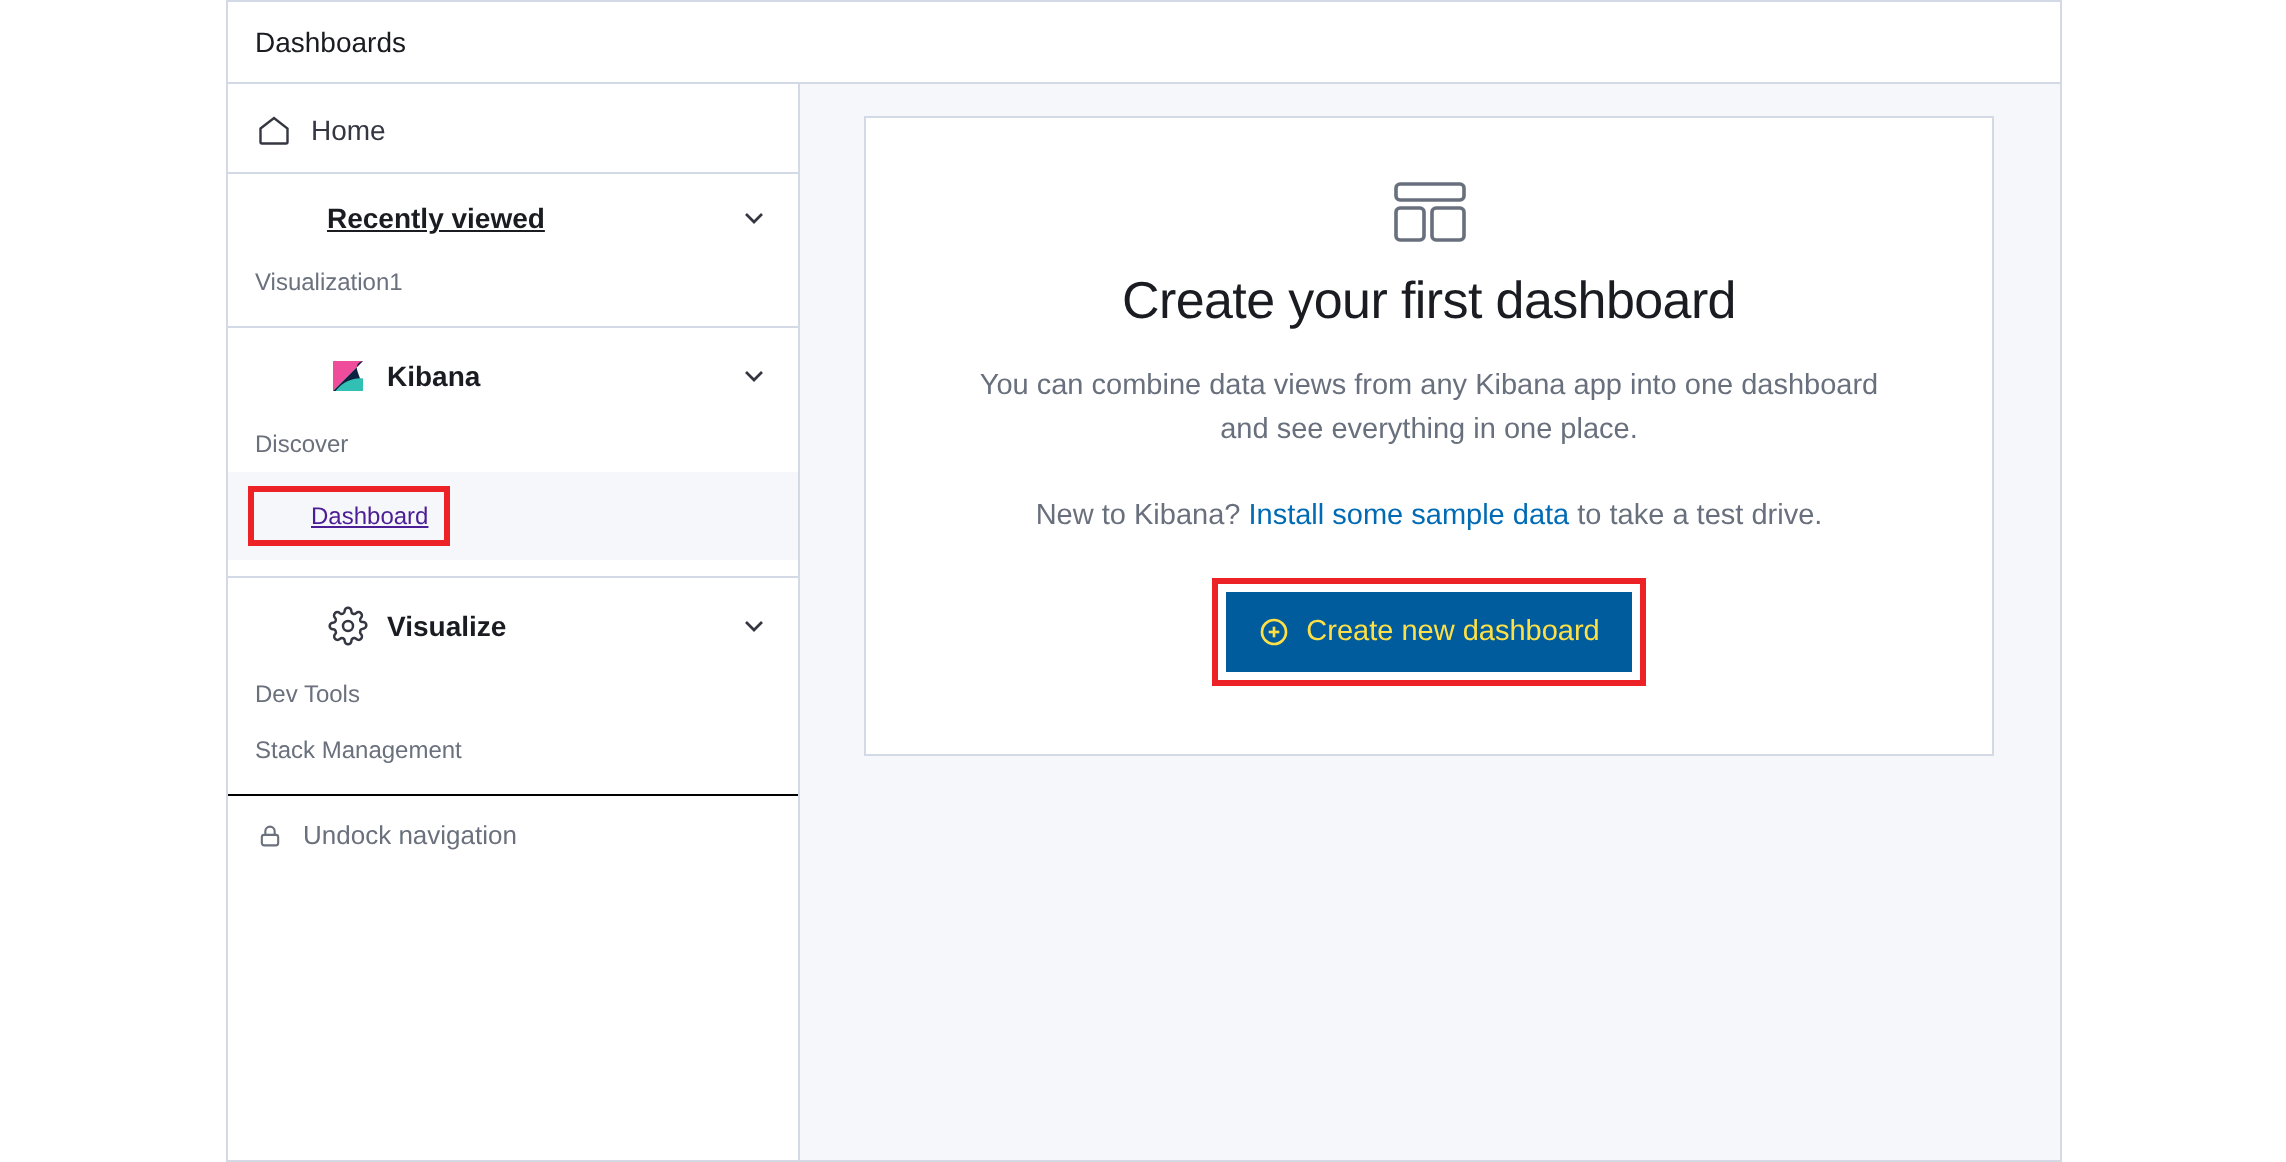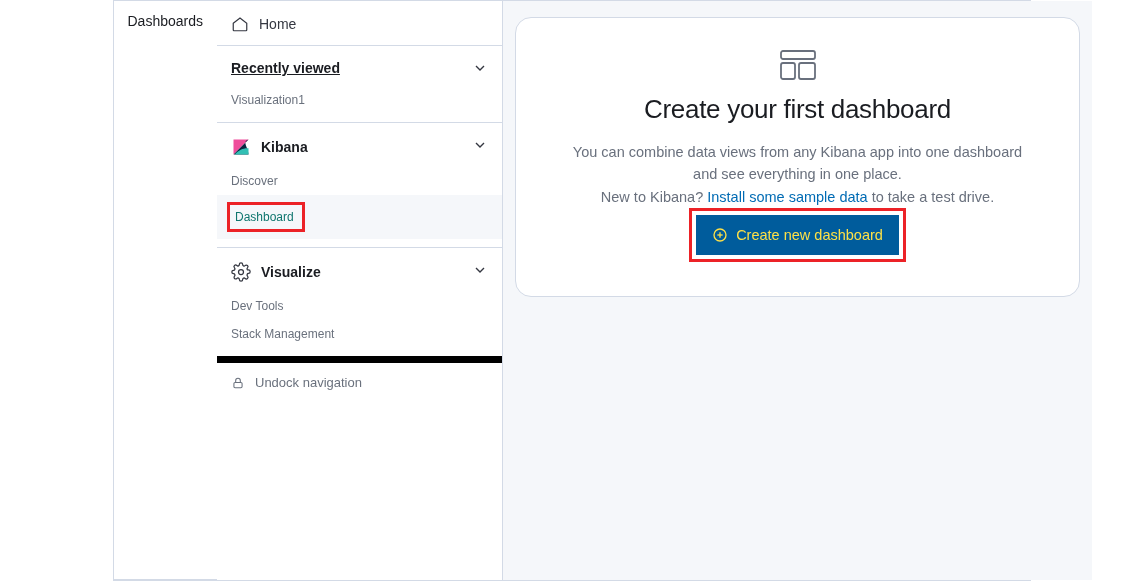--- a/index.html
+++ b/index.html
@@ -1,41 +1,41 @@
 <!DOCTYPE html>
 <html><head>
   <meta charset="utf-8">
   <style>
     * { margin: 0; padding: 0; box-sizing: border-box; font-family: -apple-system, BlinkMacSystemFont, "Segoe UI", Helvetica, Arial, sans-serif; }
     body { background: #fff; }
-    .frame { width: 918px; height: 581px; border: 1px solid #d3dae6; display: flex; flex-direction: row; margin: 0 auto; }
+    .frame { width: 918px; height: 581px; border: 1px solid #d3dae6; display: flex; flex-direction: column; margin: 0 auto; }
     .header { padding: 12px 14px; border-bottom: 1px solid #d3dae6; font-size: 14px; color: #1a1c21; }
     .body { display: flex; flex: 1; min-height: 0; }
     .sidebar { width: 286px; border-right: 1px solid #d3dae6; display: flex; flex-direction: column; font-size: 14px; color: #343741; }
     .side-row { display: flex; align-items: center; padding: 12px 14px; cursor: pointer; gap: 10px; }
     .side-row.home-row { padding: 14px 14px 12px; }
-    .section-head { display: flex; justify-content: space-between; padding: 14px 14px 10px; cursor: pointer; }
+    .section-head { display: flex; align-items: center; justify-content: space-between; padding: 14px 14px 10px; cursor: pointer; margin-left: 36px; }
     .section-head .title { font-weight: 700; color: #1a1c21; }
     .section-head .icon-w { display: inline-flex; align-items: center; gap: 10px; }
     .section-sep { border-top: 1px solid #d3dae6; }
     .sub-item { padding: 7px 14px; color: #6a717d; font-size: 12px; cursor: pointer; }
     .sub-item.active { background: #f5f7fa; padding-left: 10px; }
     .sub-item.active .inner { display: inline-block; border: 3px solid #ec2227; padding: 5px 8px 5px 5px; }
-    .sub-item.active .txt { color: #0f766e; }
-    .undock-row { border-top: 7px solid #000000; display: flex; align-items: center; gap: 10px; padding: 12px 14px; color: #6a717d; font-size: 13px; cursor: pointer; }
+    .sub-item.active .txt { text-decoration: underline; color: #4c1d95; margin-left: 24px; }
+    .undock-row { border-top: 1px solid #000000; display: flex; align-items: center; gap: 10px; padding: 12px 14px; color: #6a717d; font-size: 13px; cursor: pointer; }
     .chev { width: 16px; height: 16px; color: #343741; }
     .home-icon { width: 18px; height: 18px; color: #343741; }
     .lock-icon { width: 14px; height: 14px; color: #6a717d; }
     .kibana-logo { width: 20px; height: 20px; }
     .gear-icon { width: 20px; height: 20px; color: #343741; }
     .main { flex: 1; background: #f5f7fa; padding: 16px 12px; display: flex; justify-content: center; align-items: flex-start; }
-    .card { width: 565px; background: #fff; border: 1px solid #d3dae6; border-radius: 16px; padding: 32px 52px 34px; text-align: center; }
+    .card { width: 565px; background: #fff; border: 1px solid #d3dae6; border-radius: 0; padding: 32px 52px 34px; text-align: center; }
     .dash-illus { width: 36px; height: 30px; color: #69707d; margin: 0 auto 14px; display: block; }
     .big-title { font-size: 26px; font-weight: 400; color: #1a1c21; margin-bottom: 16px; letter-spacing: -0.3px; }
-    .para { color: #69707d; font-size: 14.5px; line-height: 1.55; }
+    .para { color: #69707d; font-size: 14.5px; line-height: 1.55; margin-bottom: 20px; }
     .para.small-space { }
     .link { color: #006bb4; text-decoration: none; }
     .btn-wrap { display: inline-block; border: 3px solid #ec2227; padding: 4px; }
     .primary-btn { background: #005c9c; color: #fde047; border: none; padding: 10px 16px; font-size: 14.5px; height: 40px; display: inline-flex; align-items: center; gap: 8px; cursor: pointer; border-radius: 0; }
     .plus-ico { width: 16px; height: 16px; }
     .underline { text-decoration: underline; }
   </style>
 </head>
 <body>
 

